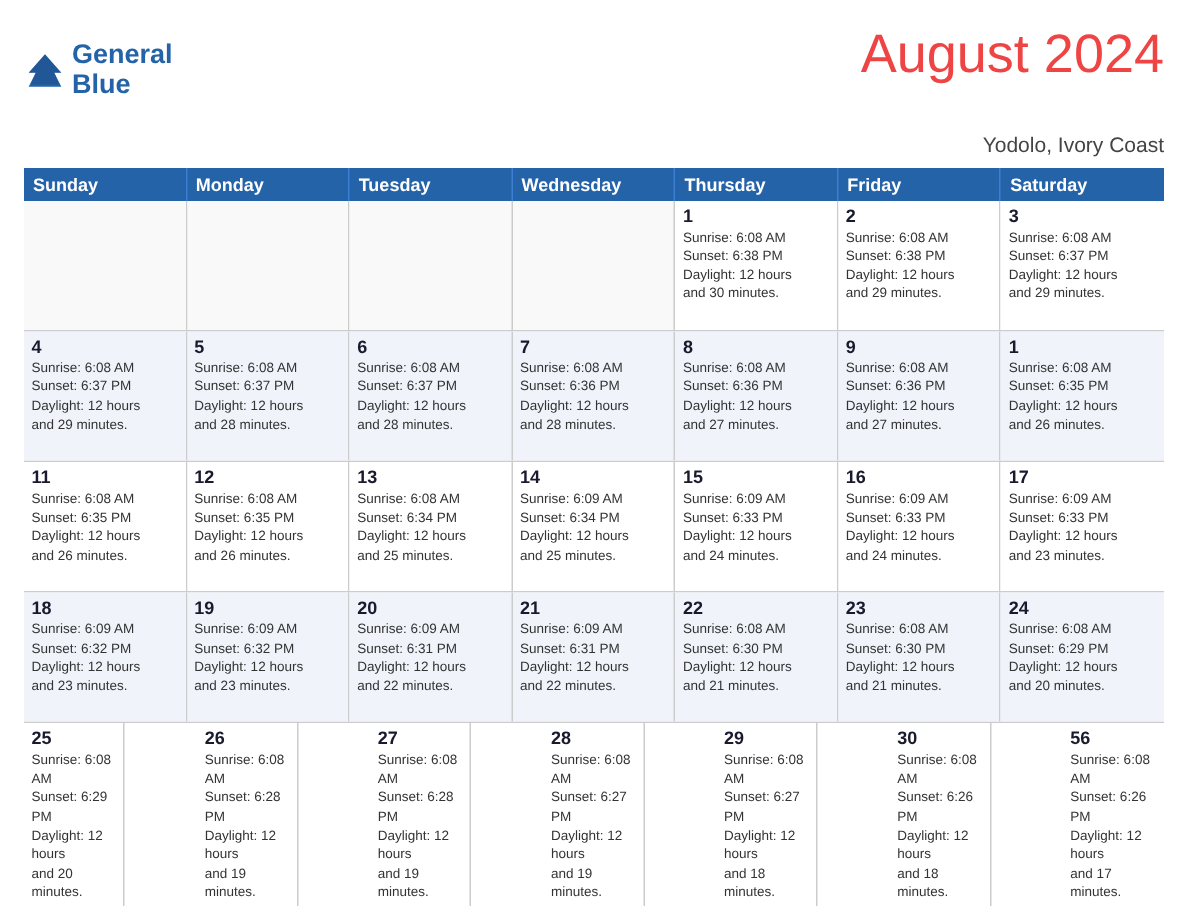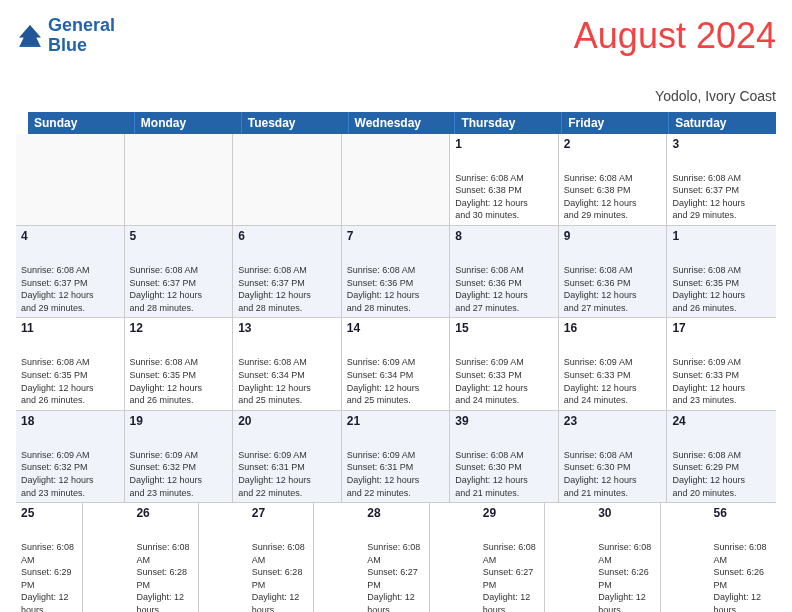--- a/index.html
+++ b/index.html
@@ -20,20 +20,21 @@
     .header {
       display: flex;
       justify-content: space-between;
       align-items: flex-start;
       margin-bottom: 8px;
     }
     .logo {
       display: flex;
       align-items: center;
       gap: 4px;
+      margin-top: 11px;
     }
     .logo-text {
       font-size: 18px;
       font-weight: bold;
       color: #1a1a2e;
       line-height: 1.1;
     }
     .logo-text span {
       color: #2563a8;
     }
@@ -58,21 +59,20 @@
     .calendar {
       flex: 1;
       display: flex;
       flex-direction: column;
     }
     .cal-header {
       display: grid;
       grid-template-columns: repeat(7, 1fr);
       background: #2563a8;
       color: #fff;
-      margin-left: 12px;
     }
     .cal-header-cell {
       padding: 4px 6px;
       font-size: 12px;
       font-weight: bold;
       border-right: 1px solid #3a7fd4;
     }
     .cal-header-cell:last-child { border-right: none; }
     .cal-body {
       display: flex;
@@ -100,21 +100,20 @@
     .day-num {
       font-size: 12px;
       font-weight: bold;
       color: #1a1a2e;
       margin-bottom: 1px;
     }
     .day-info {
       font-size: 9px;
       color: #333;
       line-height: 1.4;
-      margin-top: 21px;
     }
   </style>
 </head>
 <body>
 
 <div class="page">
   <div class="header">
     <div class="logo">
       <svg class="logo-icon" viewBox="0 0 36 36">
         <polygon points="18,4 32,20 26,20 32,32 4,32 10,20 4,20" fill="#2563a8"></polygon>
@@ -295,21 +294,21 @@
 and 22 minutes.</div>
           </div>
           <div class="cal-cell alt-row">
             <div class="day-num">21</div>
             <div class="day-info" style="white-space: pre-line;">Sunrise: 6:09 AM
 Sunset: 6:31 PM
 Daylight: 12 hours
 and 22 minutes.</div>
           </div>
           <div class="cal-cell alt-row">
-            <div class="day-num">39</div>
+            <div class="day-num">22</div>
             <div class="day-info" style="white-space: pre-line;">Sunrise: 6:08 AM
 Sunset: 6:30 PM
 Daylight: 12 hours
 and 21 minutes.</div>
           </div>
           <div class="cal-cell alt-row">
             <div class="day-num">23</div>
             <div class="day-info" style="white-space: pre-line;">Sunrise: 6:08 AM
 Sunset: 6:30 PM
 Daylight: 12 hours

